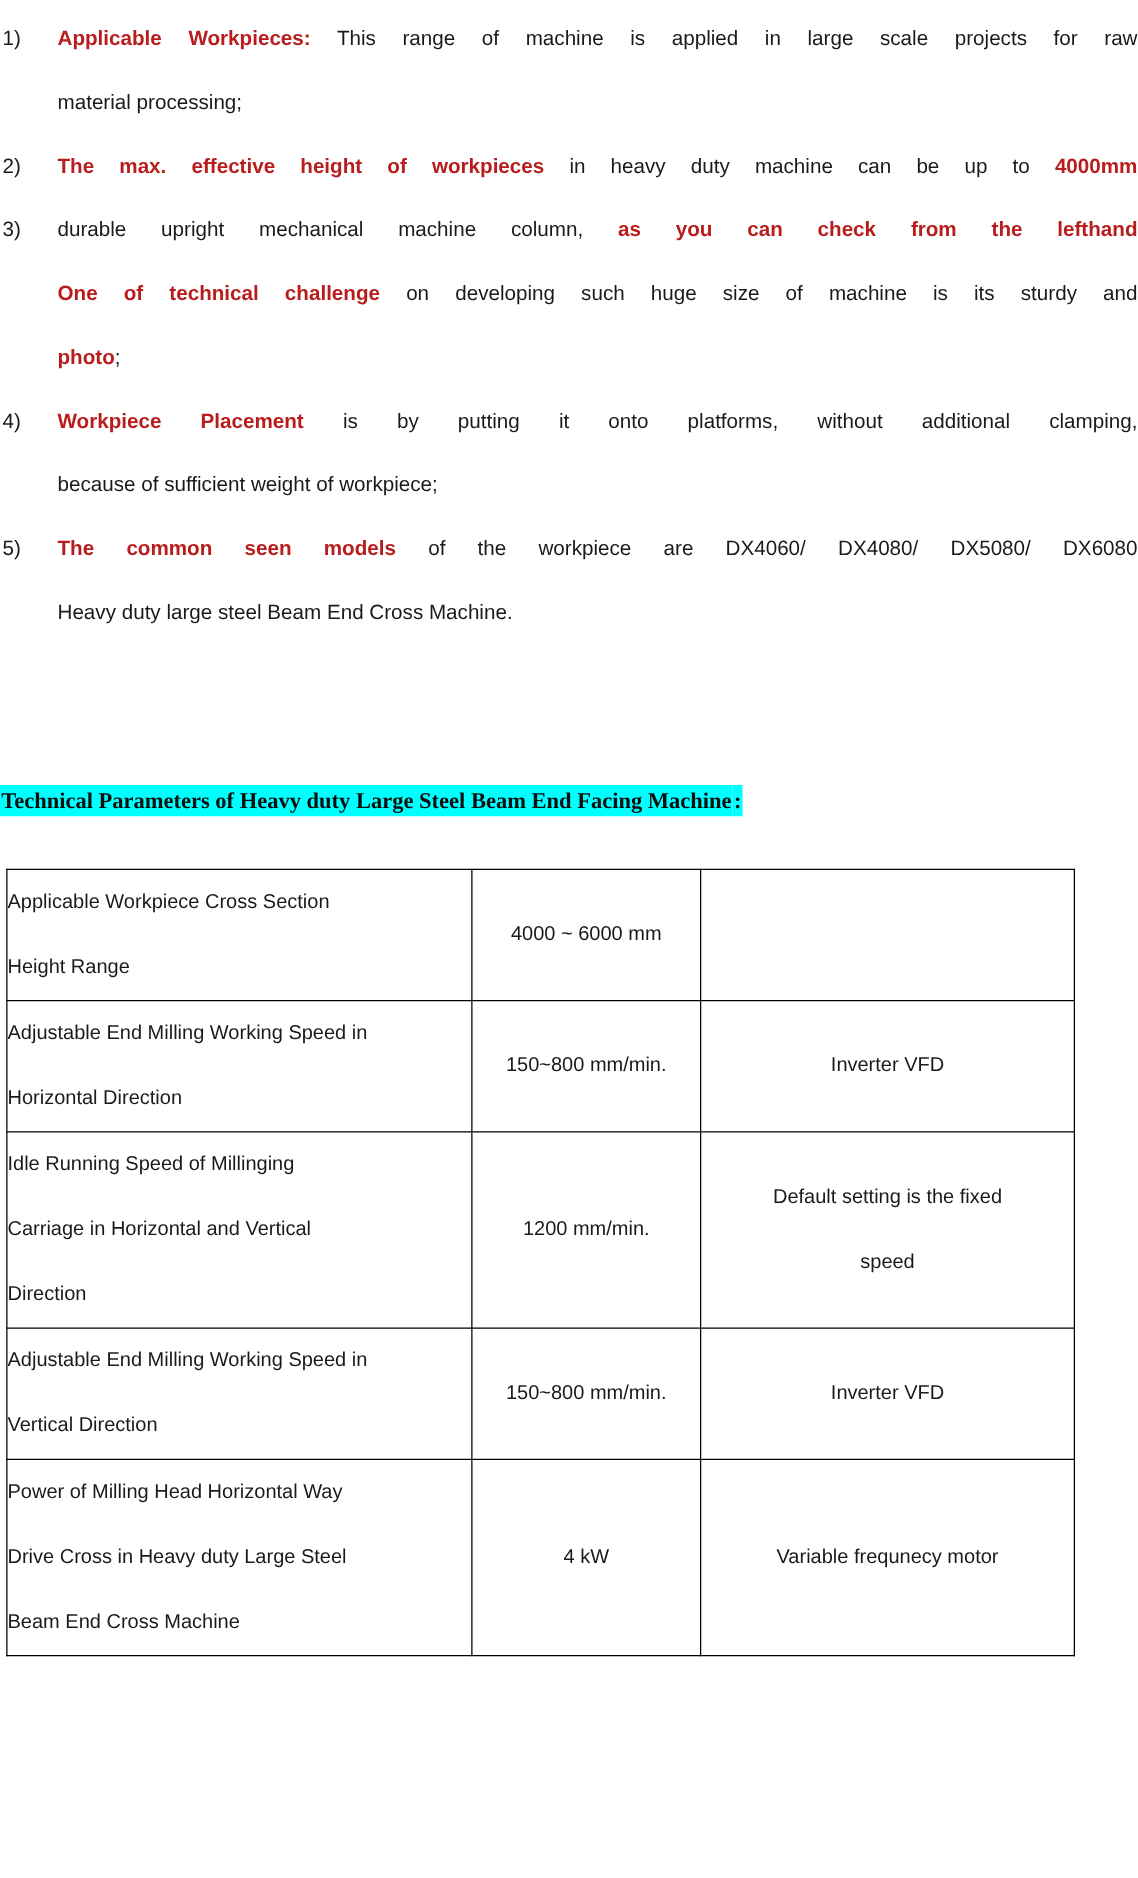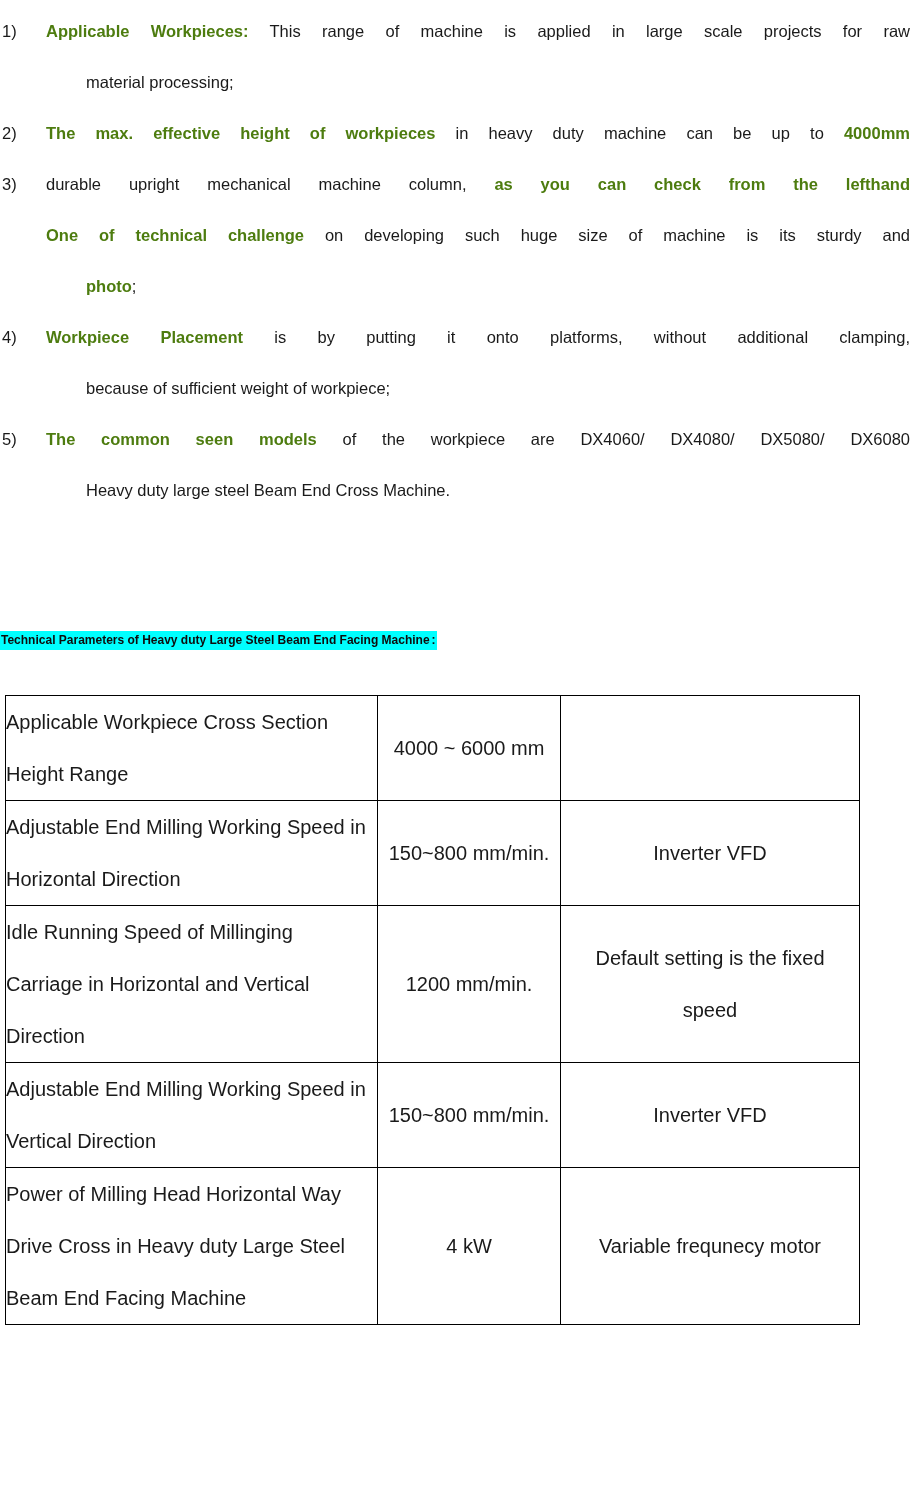--- a/index.html
+++ b/index.html
@@ -44,67 +44,67 @@
     left: 2px;
     top: 0;
     font-size: 16.5px;
     line-height: 51px;
     color: #1a1a1a;
   }
   .feature-item .body {
     display: block;
   }
   .hl {
-    color: #4d7c0f;
+    color: #b91c1c;
     font-weight: bold;
   }
 
   
   .just-line {
     display: block;
     text-align: justify;
     text-align-last: justify;
     white-space: normal;
   }
   .last-line {
     display: block;
     text-align: right;
     text-align-last: left;
-    margin-left: 40px;
   }
 
   
   .section-heading {
     margin: 0;
     padding: 0;
     padding-top: 107px;
-    font-size: 12px;
+    font-size: 18px;
     line-height: 34px;
     font-weight: bold;
+    font-family: Liberation Serif, serif;
   }
   .section-heading .hl-mark {
     background: #00ffff;
     color: #0d0d0d;
     padding: 2px 1px 3px 1px;
     font-weight: bold;
   }
 
   
   .spec-table-wrap {
     padding-top: 38px;
   }
   table.spec-table {
     border-collapse: collapse;
     width: 853px;
     margin-left: 5px;
     table-layout: fixed;
   }
   table.spec-table td {
     border: 1px solid #000000;
-    font-size: 20px;
+    font-size: 16px;
     line-height: 52px;
     color: #1a1a1a;
     vertical-align: middle;
     padding: 0;
   }
   td.c-param {
     width: 371px;
     padding-left: 6px;
     text-align: left;
   }
@@ -219,21 +219,21 @@
             <span class="ln">Vertical Direction</span>
           </td>
           <td class="c-value">150~800 mm/min.</td>
           <td class="c-note">Inverter VFD</td>
         </tr>
 
         <tr>
           <td class="c-param">
             <span class="ln">Power of Milling Head Horizontal Way</span>
             <span class="ln">Drive Cross in Heavy duty Large Steel</span>
-            <span class="ln">Beam End Facing Machine</span>
+            <span class="ln">Beam End Cross Machine</span>
           </td>
           <td class="c-value">4 kW</td>
           <td class="c-note">Variable frequnecy motor</td>
         </tr>
 
 
       </tbody>
     </table>
   </div>
 

